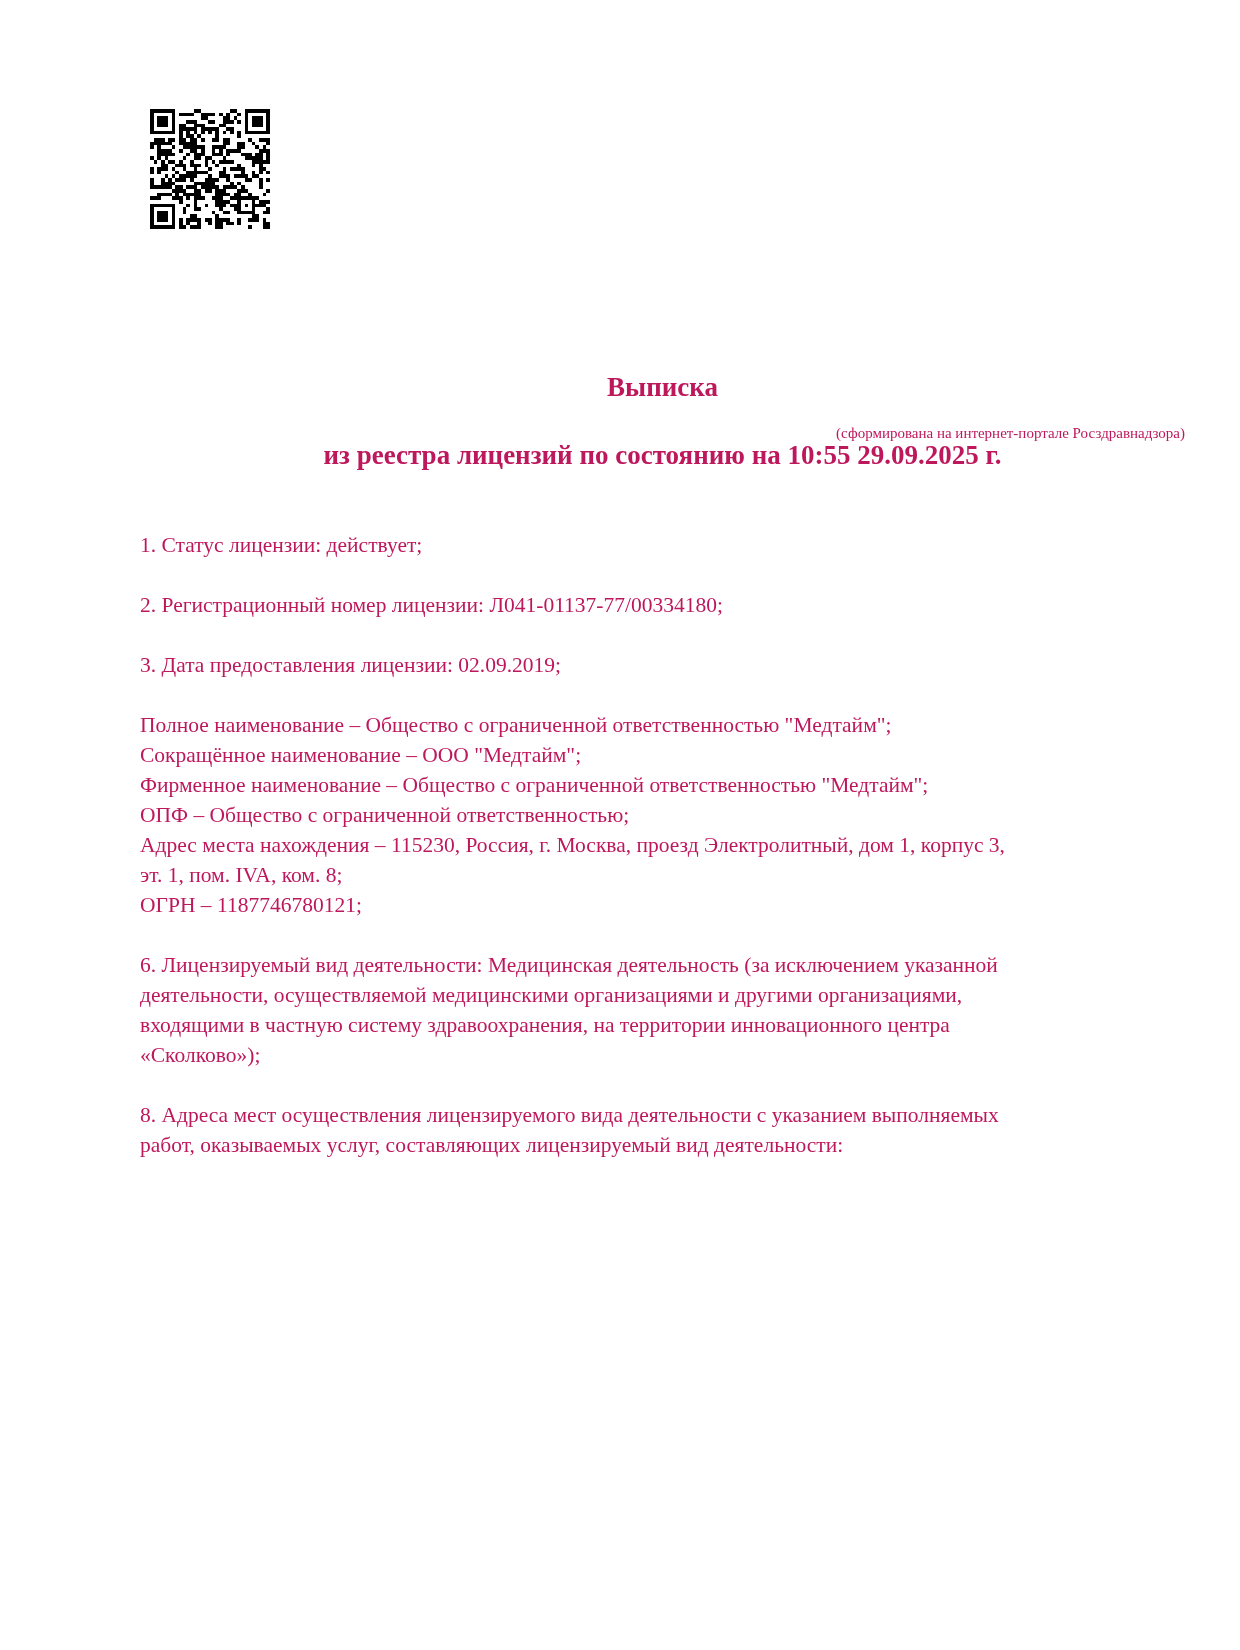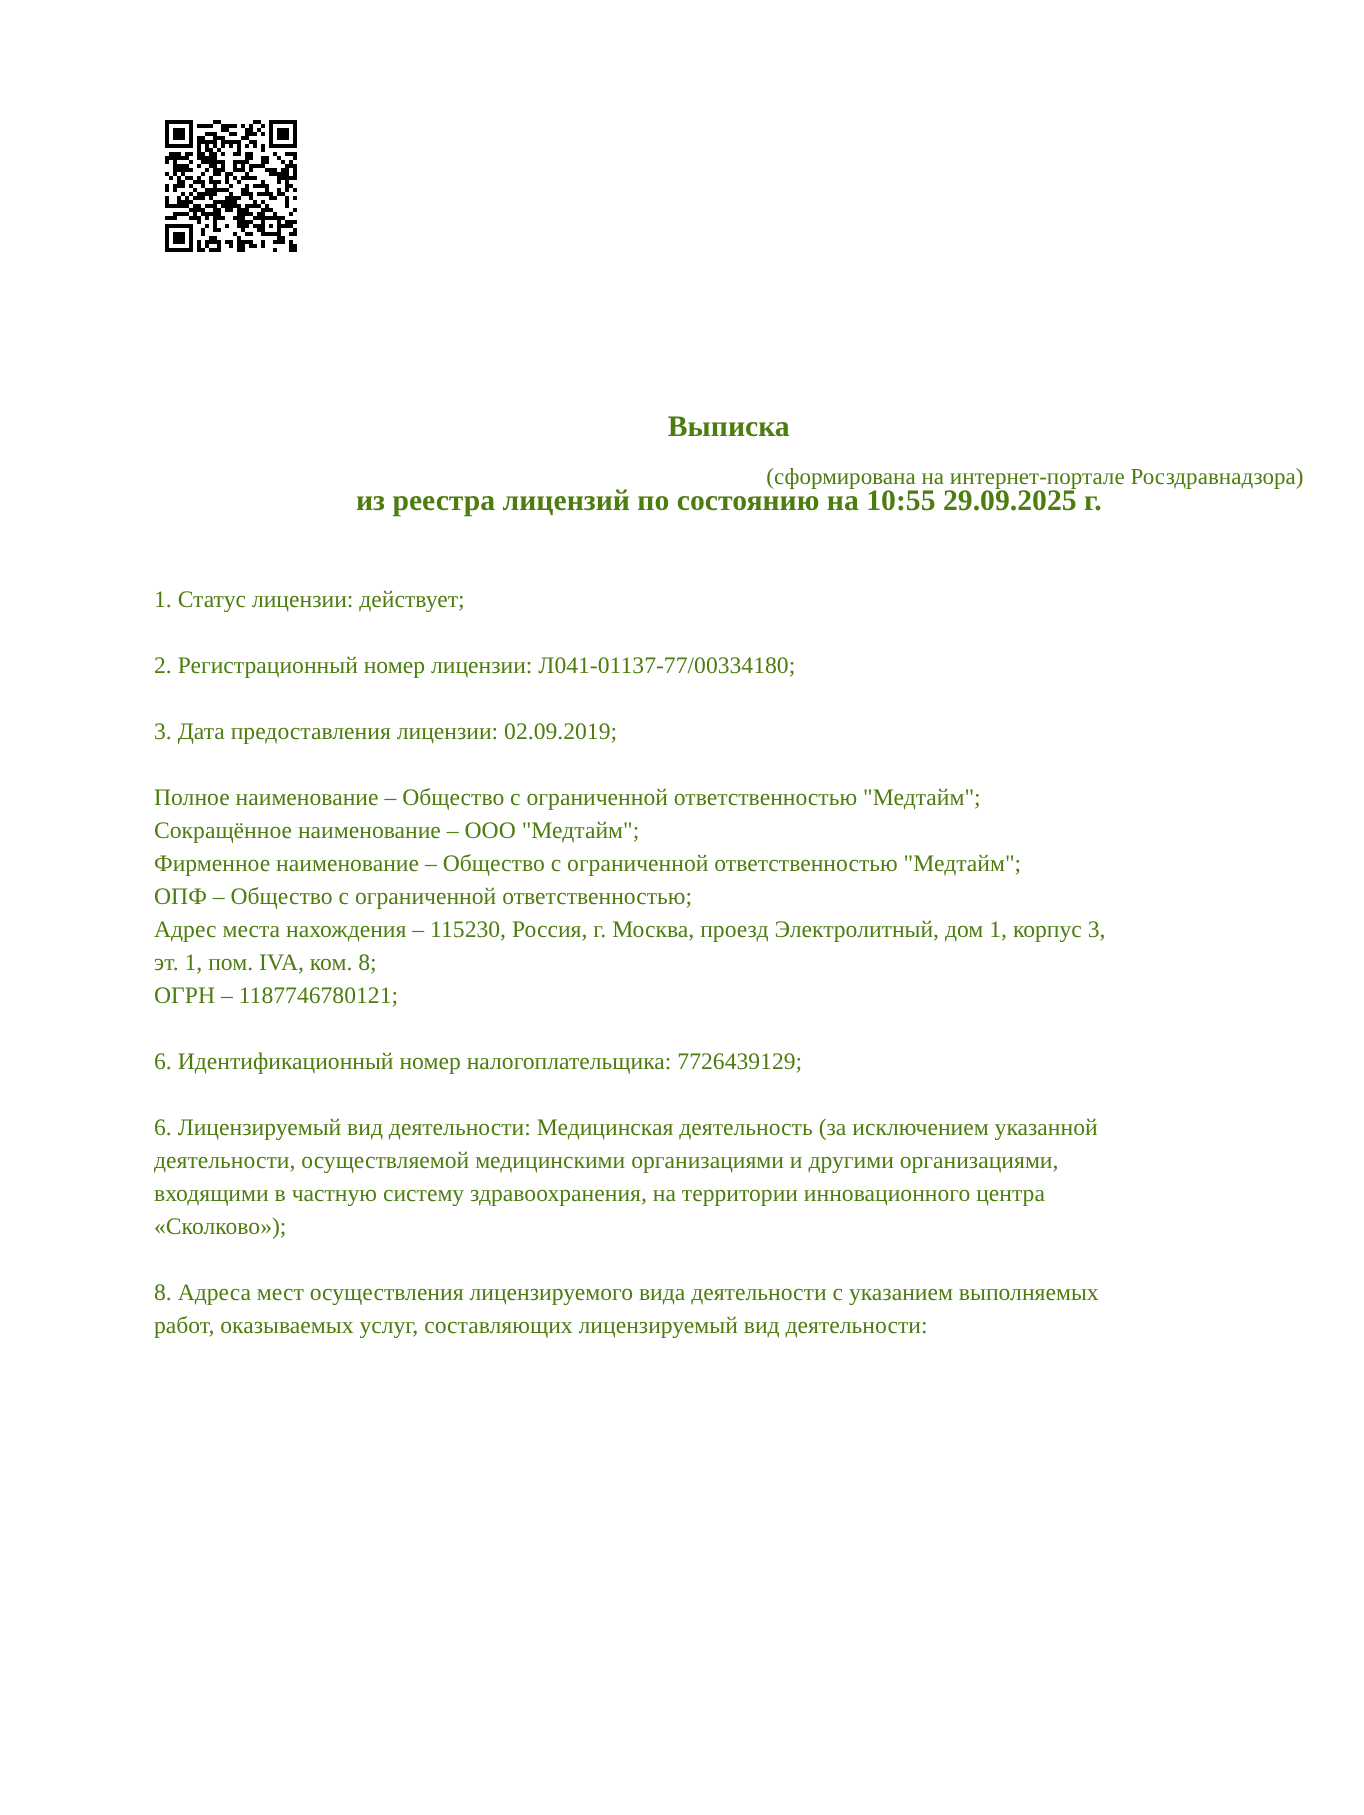--- a/index.html
+++ b/index.html
@@ -5,21 +5,21 @@
   html, body {
     margin: 0;
     padding: 0;
     background: #ffffff;
   }
   .page {
     position: relative;
     width: 1240px;
     height: 1650px;
     background: #ffffff;
-    color: #4d7c0f;
+    color: #be185d;
     font-family: "Liberation Serif", serif;
     overflow: hidden;
   }
   .qr {
     position: absolute;
     left: 150px;
     top: 108px;
     width: 120px;
     height: 122px;
     shape-rendering: crispEdges;
@@ -34,21 +34,21 @@
     font-size: 27px;
     line-height: 34px;
     white-space: pre-line;
   }
   .note {
     position: absolute;
     left: 140px;
     top: 421px;
     width: 1045px;
     text-align: right;
-    font-size: 21px;
+    font-size: 15px;
     line-height: 24px;
   }
   .doc-body {
     position: absolute;
     left: 140px;
     top: 505px;
     width: 1045px;
     font-size: 21.5px;
     line-height: 30px;
     margin-top: 25px;
@@ -614,21 +614,20 @@
     <p>1. Статус лицензии: действует;</p>
     <p>2. Регистрационный номер лицензии: Л041-01137-77/00334180;</p>
     <p>3. Дата предоставления лицензии: 02.09.2019;</p>
     <p>Полное наименование – Общество с ограниченной ответственностью "Медтайм";
 Сокращённое наименование – ООО "Медтайм";
 Фирменное наименование – Общество с ограниченной ответственностью "Медтайм";
 ОПФ – Общество с ограниченной ответственностью;
 Адрес места нахождения – 115230, Россия, г. Москва, проезд Электролитный, дом 1, корпус 3,
 эт. 1, пом. IVA, ком. 8;
 ОГРН – 1187746780121;</p>
-    <p>6. Идентификационный номер налогоплательщика: 7726439129;</p>
     <p>6. Лицензируемый вид деятельности: Медицинская деятельность (за исключением указанной
 деятельности, осуществляемой медицинскими организациями и другими организациями,
 входящими в частную систему здравоохранения, на территории инновационного центра
 «Сколково»);</p>
     <p>8. Адреса мест осуществления лицензируемого вида деятельности с указанием выполняемых
 работ, оказываемых услуг, составляющих лицензируемый вид деятельности:</p>
   </div>
 
 </div>
 

